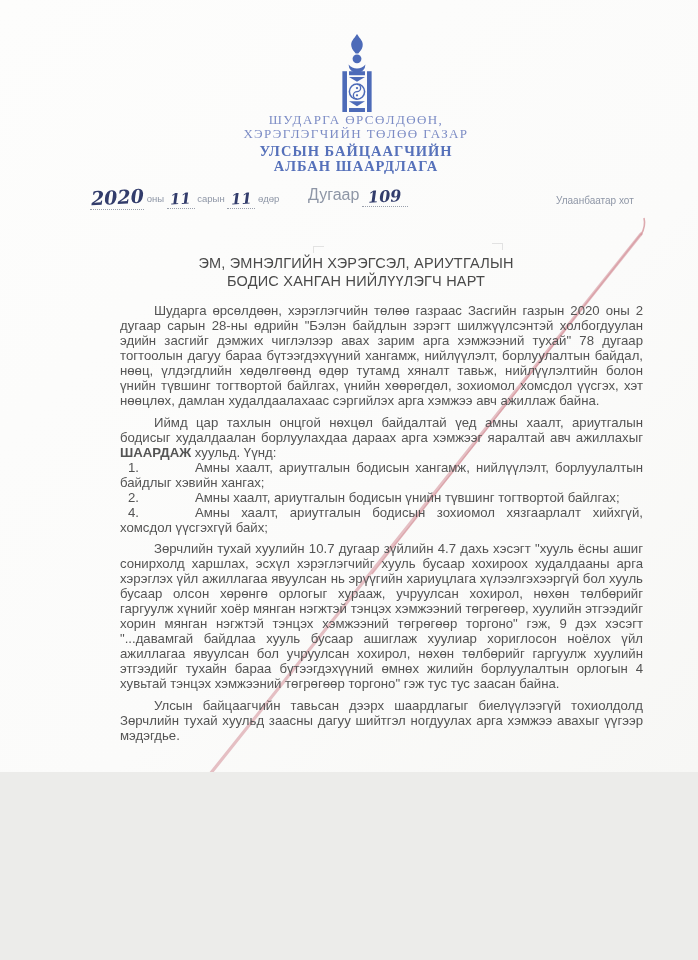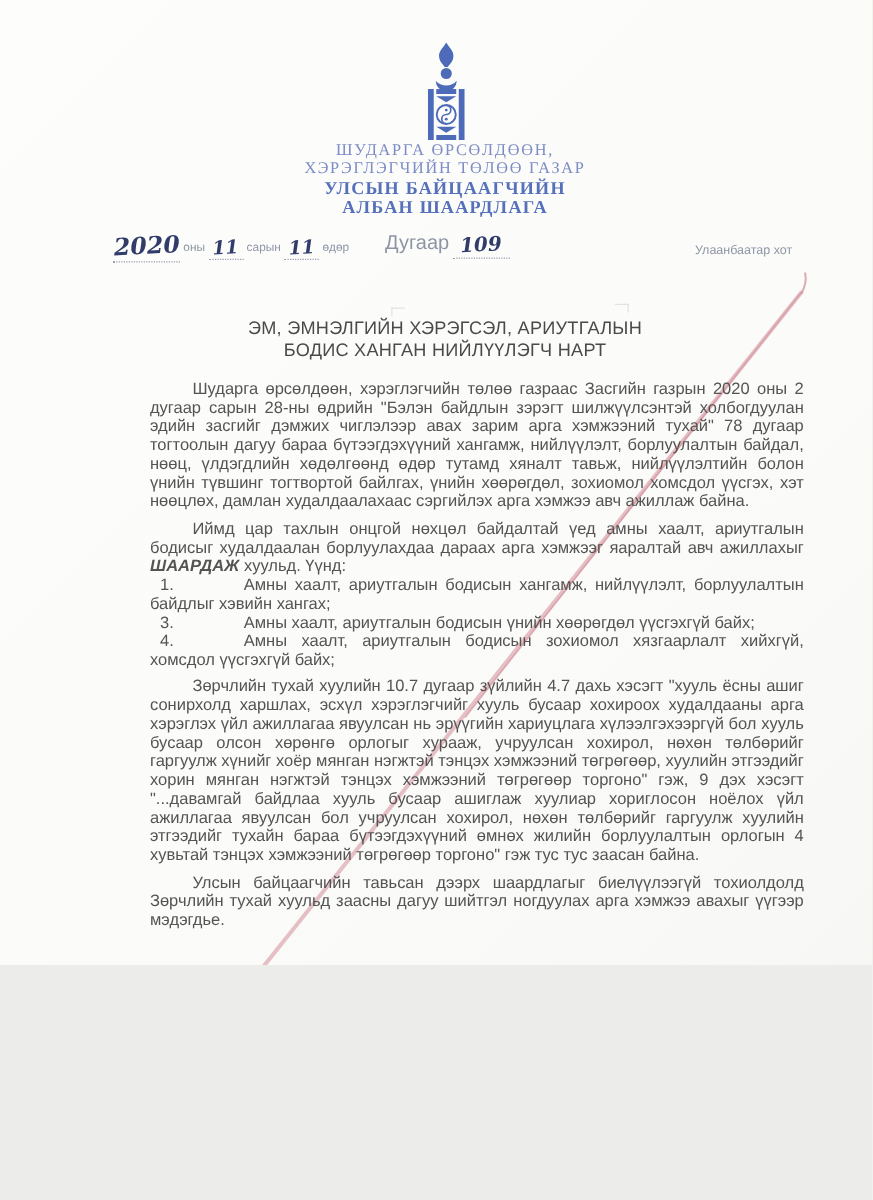--- a/index.html
+++ b/index.html
@@ -44,21 +44,21 @@
   .corner-mark{position:absolute;width:10px;height:6px;opacity:.55;}
   .cm-l{left:313px;top:246px;border-left:1px solid #cfcfcf;border-top:1px solid #cfcfcf;}
   .cm-r{left:492px;top:243px;border-right:1px solid #cfcfcf;border-top:1px solid #cfcfcf;}
   
   .body-text{position:absolute;left:92px;top:303px;width:523px;font-size:13.2px;line-height:15px;text-align:justify;margin-left:28px;}
   .body-text p{margin:0 0 7px 0;text-indent:34px;}
   .body-text p.tight{margin-bottom:0;}
   .req-list{margin:0 0 6px 0;}
   .req-item{text-indent:8px;text-align:justify;}
   .req-num{display:inline-block;width:67px;text-indent:0;}
-  b{font-weight:bold;font-style:italic;}
+  b{font-weight:bold;}
   
   .sign-title{position:absolute;left:145px;top:857px;font-size:13px;letter-spacing:1.3px;color:#5b5b5b;white-space:nowrap;}
   .sign-name{position:absolute;left:484px;top:858px;font-size:13px;letter-spacing:.6px;color:#5b5b5b;white-space:nowrap;margin-left:25px;}
   .signature-svg{position:absolute;left:335px;top:826px;width:270px;height:70px;}
   .stamp{position:absolute;left:326px;top:796px;width:140px;height:140px;mix-blend-mode:multiply;opacity:.88;}
   .reg-number{
     position:absolute;left:531px;top:883px;
     font-size:22.5px;font-weight:bold;letter-spacing:1px;color:#2f2f31;
     transform:scaleX(.95);transform-origin:left center;white-space:nowrap;
   }
@@ -124,21 +124,21 @@
   <div class="doc-title">
     <div>ЭМ, ЭМНЭЛГИЙН ХЭРЭГСЭЛ, АРИУТГАЛЫН</div>
     <div>БОДИС ХАНГАН НИЙЛҮҮЛЭГЧ НАРТ</div>
   </div>
 
   <div class="body-text">
     <p style="margin-bottom:7px;">Шударга өрсөлдөөн, хэрэглэгчийн төлөө газраас Засгийн газрын 2020 оны 2 дугаар сарын 28-ны өдрийн "Бэлэн байдлын зэрэгт шилжүүлсэнтэй холбогдуулан эдийн засгийг дэмжих чиглэлээр авах зарим арга хэмжээний тухай" 78 дугаар тогтоолын дагуу бараа бүтээгдэхүүний хангамж, нийлүүлэлт, борлуулалтын байдал, нөөц, үлдэгдлийн хөдөлгөөнд өдөр тутамд хяналт тавьж, нийлүүлэлтийн болон үнийн түвшинг тогтвортой байлгах, үнийн хөөрөгдөл, зохиомол хомсдол үүсгэх, хэт нөөцлөх, дамлан худалдаалахаас сэргийлэх арга хэмжээ авч ажиллаж байна.</p>
     <p class="tight"><span>Иймд цар тахлын онцгой нөхцөл байдалтай үед амны хаалт, ариутгалын бодисыг худалдаалан борлуулахдаа дараах арга хэмжээг яаралтай авч ажиллахыг </span><b>ШААРДАЖ</b><span> хуульд. Үүнд:</span></p>
     <div class="req-list">
       <div class="req-item"><span class="req-num">1.</span><span>Амны хаалт, ариутгалын бодисын хангамж, нийлүүлэлт, борлуулалтын байдлыг хэвийн хангах;</span></div>
-      <div class="req-item"><span class="req-num">3.</span><span>Амны хаалт, ариутгалын бодисын үнийн хөөрөгдөл үүсгэхгүй байх;</span></div>
+      <div class="req-item"><span class="req-num">2.</span><span>Амны хаалт, ариутгалын бодисын үнийн түвшинг тогтвортой байлгах;</span></div>
       <div class="req-item"><span class="req-num">4.</span><span>Амны хаалт, ариутгалын бодисын зохиомол хязгаарлалт хийхгүй, хомсдол үүсгэхгүй байх;</span></div>
     </div>
     <p>Зөрчлийн тухай хуулийн 10.7 дугаар зүйлийн 4.7 дахь хэсэгт "хууль ёсны ашиг сонирхолд харшлах, эсхүл хэрэглэгчийг хууль бусаар хохироох худалдааны арга хэрэглэх үйл ажиллагаа явуулсан нь эрүүгийн хариуцлага хүлээлгэхээргүй бол хууль бусаар олсон хөрөнгө орлогыг хурааж, учруулсан хохирол, нөхөн төлбөрийг гаргуулж хүнийг хоёр мянган нэгжтэй тэнцэх хэмжээний төгрөгөөр, хуулийн этгээдийг хорин мянган нэгжтэй тэнцэх хэмжээний төгрөгөөр торгоно" гэж, 9 дэх хэсэгт "...давамгай байдлаа хууль бусаар ашиглаж хуулиар хориглосон ноёлох үйл ажиллагаа явуулсан бол учруулсан хохирол, нөхөн төлбөрийг гаргуулж хуулийн этгээдийг тухайн бараа бүтээгдэхүүний өмнөх жилийн борлуулалтын орлогын 4 хувьтай тэнцэх хэмжээний төгрөгөөр торгоно" гэж тус тус заасан байна.</p>
     <p>Улсын байцаагчийн тавьсан дээрх шаардлагыг биелүүлээгүй тохиолдолд Зөрчлийн тухай хуульд заасны дагуу шийтгэл ногдуулах арга хэмжээ авахыг үүгээр мэдэгдье.</p>
   </div>
 
   <div class="sign-title">УЛСЫН ЕРӨНХИЙ БАЙЦААГЧ</div>
   <div class="sign-name">Б.БАТ-ЭРДЭНЭ</div>
 
   <svg class="stamp" viewBox="0 0 140 140">

